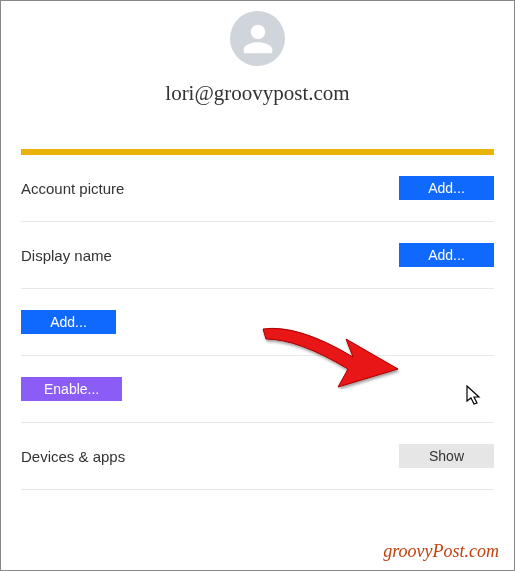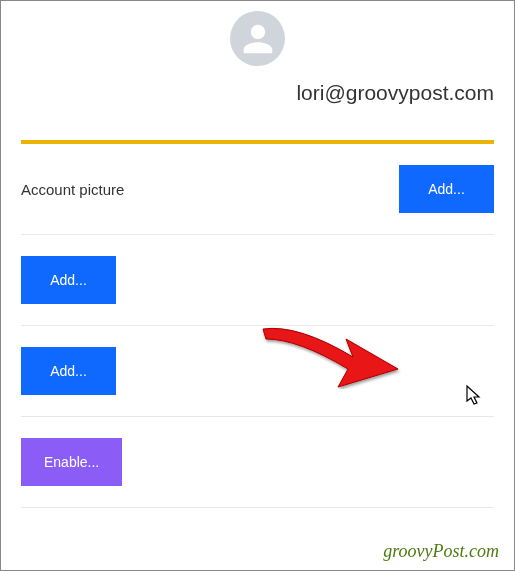--- a/index.html
+++ b/index.html
@@ -16,22 +16,23 @@
       overflow: hidden;
     }
     .container {
       border: 1px solid #888;
       width: 100%;
       height: 100%;
       padding: 0 20px;
       position: relative;
     }
     .avatar-section {
-      text-align: right;
+      text-align: center;
       padding: 10px 0 20px;
+      font-family: Liberation Serif, serif;
     }
     .avatar {
       width: 55px;
       height: 55px;
       border-radius: 50%;
       background: #d0d5db;
       margin: 0 auto 15px;
       display: flex;
       align-items: center;
       justify-content: center;
@@ -40,38 +41,38 @@
       width: 38px;
       height: 38px;
       fill: #fff;
     }
     .email {
       font-size: 21px;
       color: #333;
       font-weight: 300;
     }
     .settings-list {
-      border-top: 4px solid #eab308;
-      margin-top: 15px;
+      border-top: 6px solid #eab308;
+      margin-top: 23px;
     }
     .setting-row {
       display: flex;
       align-items: center;
       justify-content: space-between;
       padding: 21px 0;
       border-bottom: 1px solid #e8e8e8;
     }
     .setting-label {
       font-size: 15px;
       color: #333;
       font-weight: 300;
     }
     .btn {
       min-width: 95px;
-      height: 48px;
+      height: 24px;
       border: none;
       font-size: 14px;
       cursor: pointer;
       font-family: inherit;
       padding: 0 23px;
     }
     .btn-primary {
       background: #0f69ff;
       color: #fff;
     }
@@ -98,21 +99,21 @@
       width: 18px;
       height: 22px;
       z-index: 11;
       pointer-events: none;
     }
     .watermark {
       position: absolute;
       bottom: 8px;
       right: 15px;
       font-size: 18px;
-      color: #4d7c0f;
+      color: #c2410c;
       font-style: italic;
       font-family: Georgia, serif;
     }
   </style>
 </head>
 <body>
 
 <div class="container">
   <div class="avatar-section">
     <div class="avatar">
@@ -122,27 +123,32 @@
     </div>
     <div class="email">lori@groovypost.com</div>
   </div>
 
   <div class="settings-list">
     <div class="setting-row">
       <span class="setting-label">Account picture</span>
       <button class="btn btn-primary">Add...</button>
     </div>
     <div class="setting-row">
+      <span class="setting-label">Display name</span>
       <button class="btn btn-primary">Add...</button>
     </div>
     <div class="setting-row">
       <button class="btn btn-primary">Add...</button>
     </div>
     <div class="setting-row">
       <button class="btn btn-primary dark">Enable...</button>
+    </div>
+    <div class="setting-row">
+      <span class="setting-label">Devices &amp; apps</span>
+      <button class="btn btn-secondary">Show</button>
     </div>
   </div>
 
   <svg class="arrow" viewBox="0 0 145 70">
     <defs>
       <filter id="shadow" x="-20%" y="-20%" width="140%" height="140%">
         <feDropShadow dx="1" dy="2" stdDeviation="1.5" flood-opacity="0.4"></feDropShadow>
       </filter>
     </defs>
     <path d="M 5 10 Q 40 5, 95 38 L 88 20 L 140 50 L 80 68 L 90 50 Q 40 20, 8 20 Z" fill="#e81212" stroke="#a00" stroke-width="1" filter="url(#shadow)"></path>

